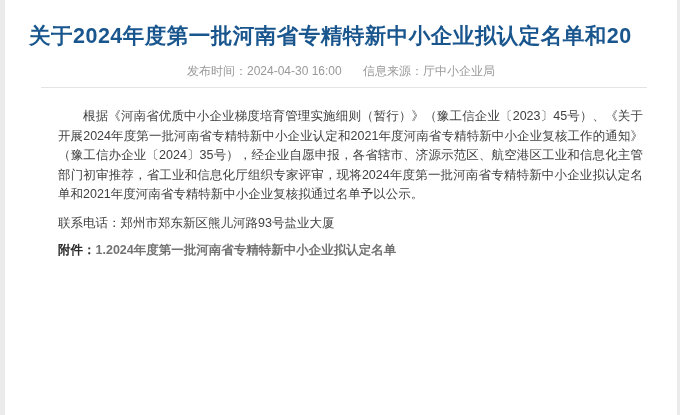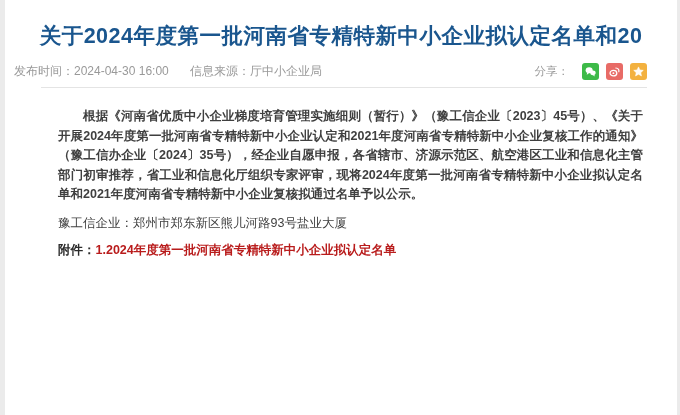--- a/index.html
+++ b/index.html
@@ -12,32 +12,32 @@
     overflow: hidden;
   }
   .page {
     position: absolute; top: 0; left: 5px;
     width: 672px; height: 415px;
     background: #ffffff;
   }
   .page-title {
     margin: 20px auto 0;
     width: 624px;
-    text-align: center;
     font-size: 21.5px;
     line-height: 33px;
     font-weight: bold;
     color: #1a568e;
     letter-spacing: 0.5px;
   }
   .page-title .tline { display: block; }
   .meta-row {
     position: relative;
     margin-top: 10px;
     height: 18px;
+    text-align: center;
     font-size: 12px;
     color: #999999;
   }
   .meta-item { margin: 0 9px; }
   .share-box {
     position: absolute;
     right: 30px; top: 0;
     display: flex;
     align-items: center;
   }
@@ -61,83 +61,59 @@
   .article {
     margin: 19px 34px 0 53px;
     font-size: 12.5px;
     color: #3f3f3f;
   }
   .para-main {
     text-indent: 2em;
     line-height: 19.5px;
     text-align: justify;
     margin: 0 0 9px;
-    font-weight: bold;
   }
   .para-line {
     line-height: 19.5px;
     margin: 0 0 7.5px;
   }
   .attach-row {
     line-height: 19.5px;
     margin: 2px 0 9px;
     font-weight: bold;
     color: #2b2b2b;
   }
   .attach-row.second { margin-left: 30px; }
   .attach-link {
-    color: #b91c1c;
+    color: #737373;
     font-weight: bold;
     text-decoration: none;
     cursor: pointer;
   }
 </style>
 </head>
 <body>
 
 <div class="page">
 
   <h1 class="page-title">
     <span class="tline">关于2024年度第一批河南省专精特新中小企业拟认定名单和20</span>
   </h1>
 
   <div class="meta-row">
     <span class="meta-item"><span>发布时间：</span><span>2024-04-30 16:00</span></span>
     <span class="meta-item"><span>信息来源：</span><span>厅中小企业局</span></span>
 
-    <span class="share-box">
-      <span class="share-label">分享：</span>
-      <span class="share-icon icon-wechat">
-        <svg width="13" height="13" viewBox="0 0 24 24">
-          <ellipse cx="9.5" cy="9.5" rx="6.5" ry="5.5" fill="#ffffff"></ellipse>
-          <path d="M6 14 L5 18 L9 15.5 Z" fill="#ffffff"></path>
-          <ellipse cx="16.5" cy="14.5" rx="5" ry="4.3" fill="#ffffff"></ellipse>
-          <path d="M19 18 L20 21 L16.5 19 Z" fill="#ffffff"></path>
-        </svg>
-      </span>
-      <span class="share-icon icon-weibo">
-        <svg width="13" height="13" viewBox="0 0 24 24">
-          <ellipse cx="10" cy="15" rx="6.2" ry="5" fill="none" stroke="#ffffff" stroke-width="2.4"></ellipse>
-          <circle cx="10" cy="15" r="1.8" fill="#ffffff"></circle>
-          <path d="M14.5 5.5 q6.5 0.5 5.5 7" fill="none" stroke="#ffffff" stroke-width="2.2" stroke-linecap="round"></path>
-        </svg>
-      </span>
-      <span class="share-icon icon-star">
-        <svg width="13" height="13" viewBox="0 0 24 24">
-          <path d="M12 3.5 L14.6 9.2 L20.8 9.9 L16.2 14.1 L17.5 20.2 L12 17.1 L6.5 20.2 L7.8 14.1 L3.2 9.9 L9.4 9.2 Z" fill="#ffffff" fill-opacity="0.95" stroke="#ffffff" stroke-width="1"></path>
-        </svg>
-      </span>
-    </span>
   </div>
 
   <div class="divider"></div>
 
   <div class="article">
     <p class="para-main">根据《河南省优质中小企业梯度培育管理实施细则（暂行）》（豫工信企业〔2023〕45号）、《关于开展2024年度第一批河南省专精特新中小企业认定和2021年度河南省专精特新中小企业复核工作的通知》（豫工信办企业〔2024〕35号），经企业自愿申报，各省辖市、济源示范区、航空港区工业和信息化主管部门初审推荐，省工业和信息化厅组织专家评审，现将2024年度第一批河南省专精特新中小企业拟认定名单和2021年度河南省专精特新中小企业复核拟通过名单予以公示。</p>
-    <p class="para-line">豫工信企业：郑州市郑东新区熊儿河路93号盐业大厦</p>
+    <p class="para-line">联系电话：郑州市郑东新区熊儿河路93号盐业大厦</p>
 
     <p class="attach-row">
       <span>附件：</span><a class="attach-link">1.2024年度第一批河南省专精特新中小企业拟认定名单</a>
     </p>
 
   </div>
 
 </div>
 
 </body></html>

